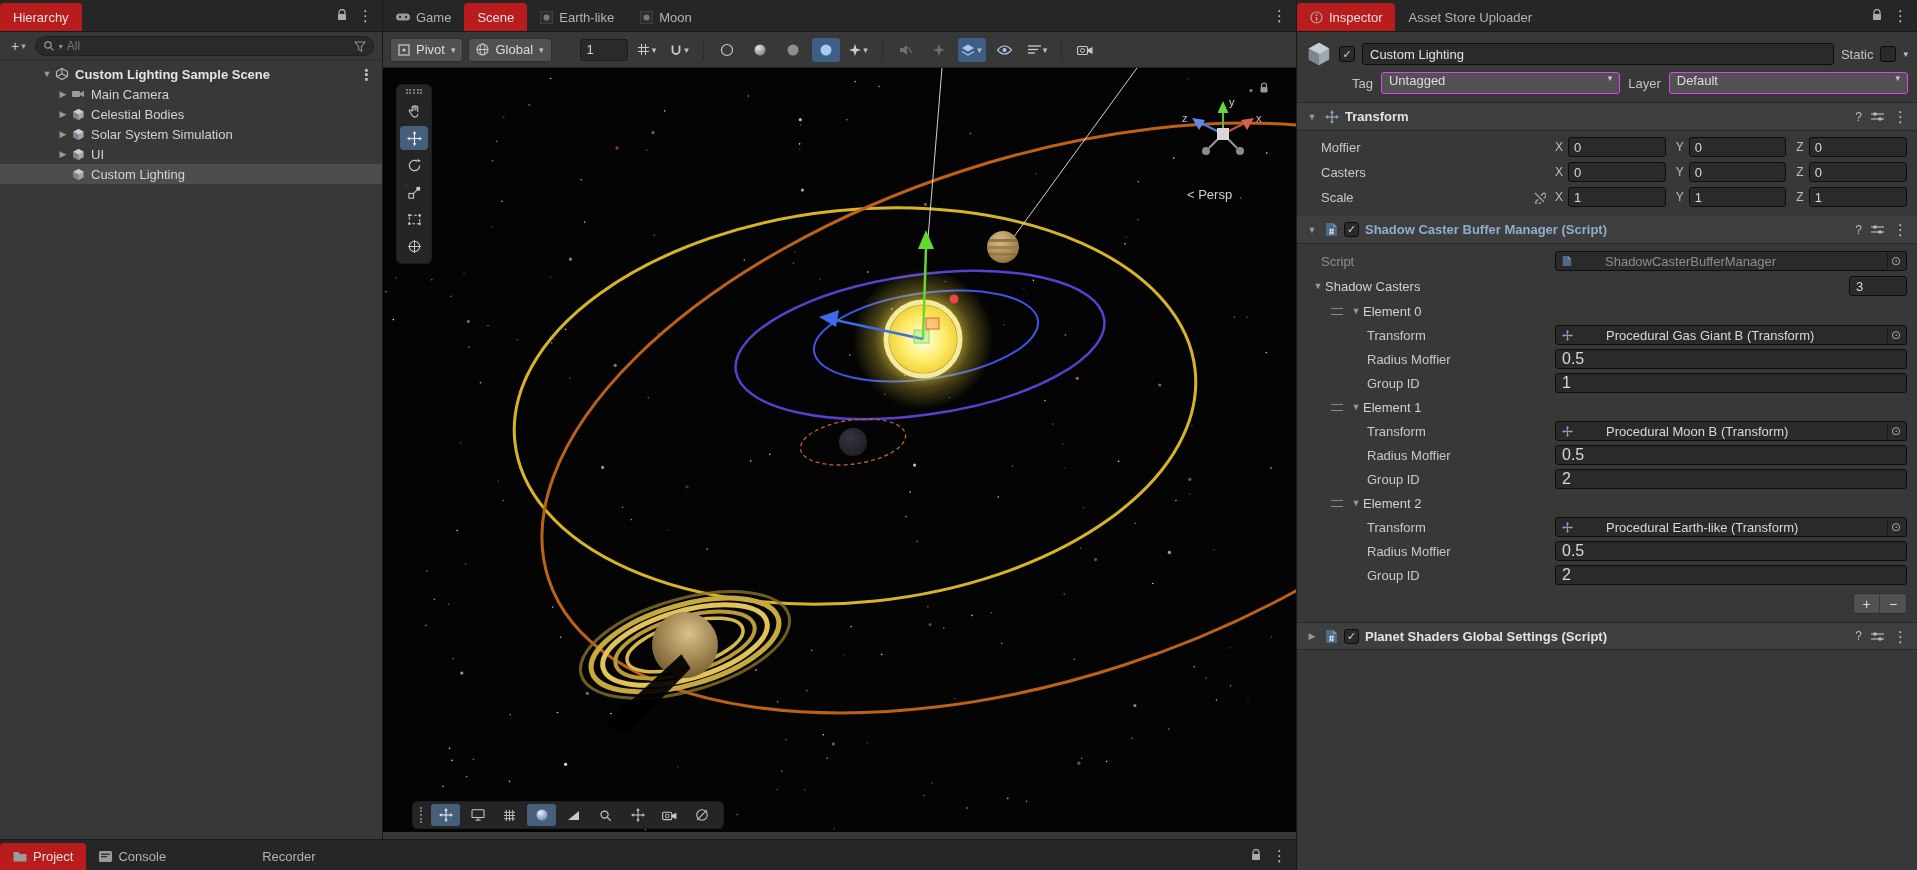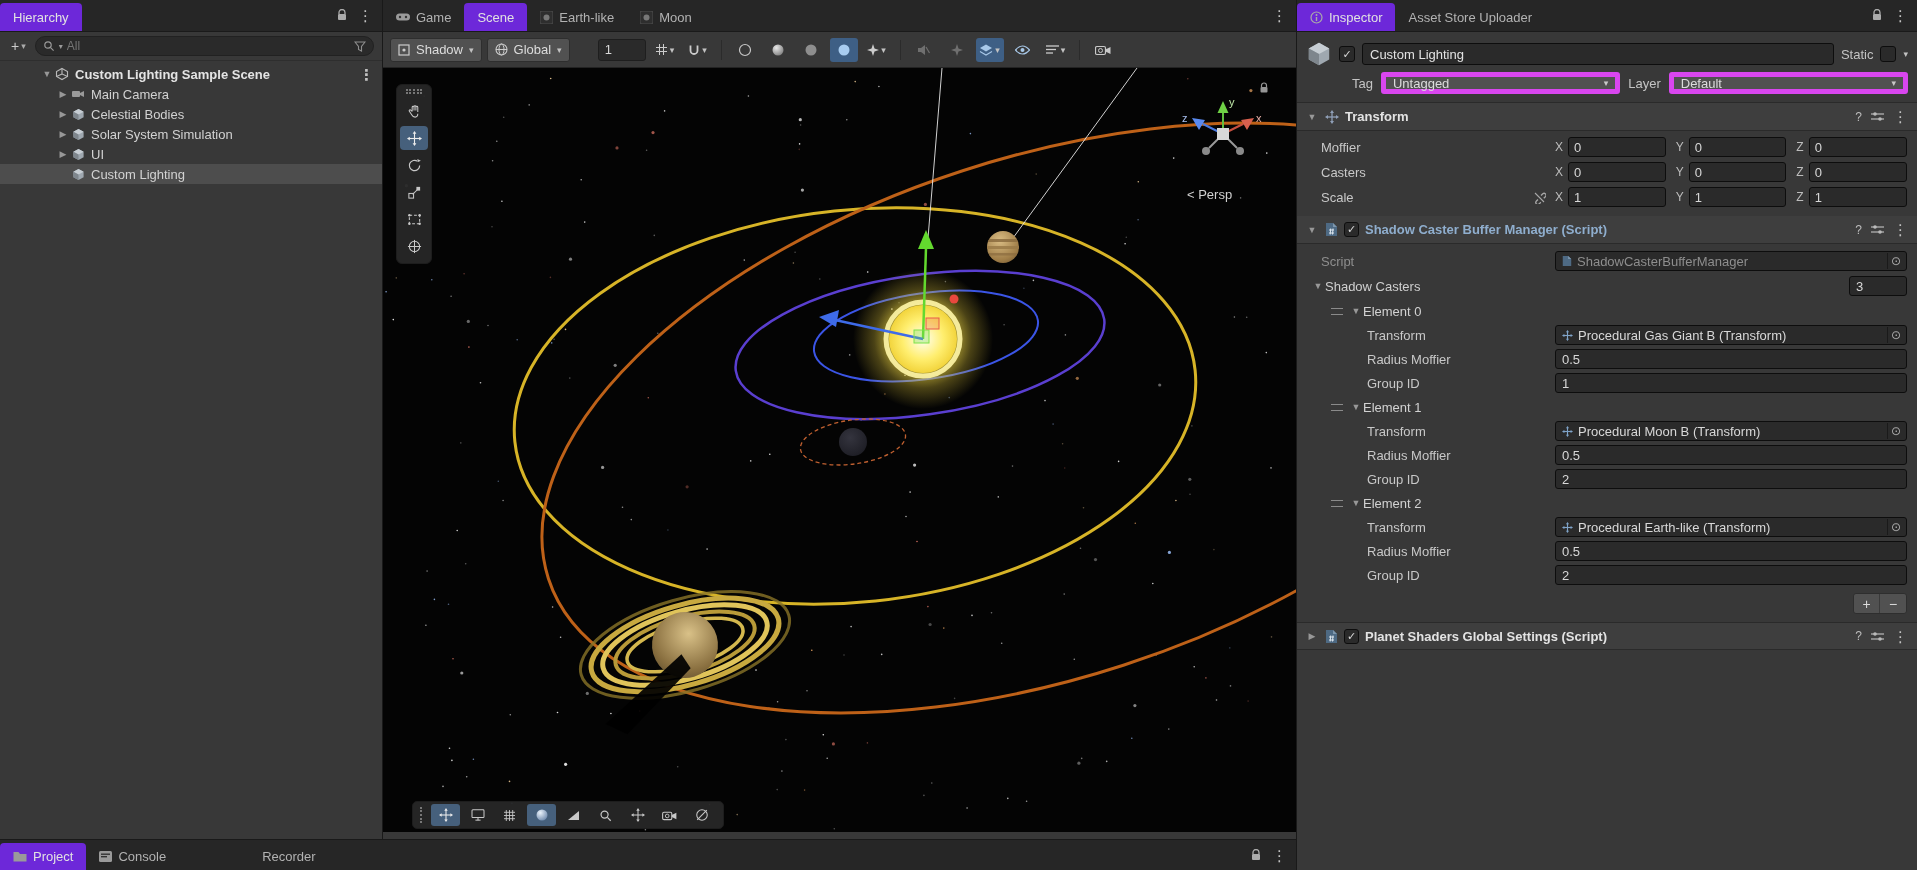--- a/index.html
+++ b/index.html
@@ -3,21 +3,21 @@
 <meta charset="utf-8">
 <style>
   *{margin:0;padding:0;box-sizing:border-box;}
   html,body{width:1917px;height:870px;overflow:hidden;background:#383838;
     font-family:"Liberation Sans","DejaVu Sans",sans-serif;font-size:13px;color:#CFCFCF;-webkit-user-select:none;user-select:none;}
   #root{position:absolute;inset:0;width:1917px;height:870px;}
 
   
   .tabbar{height:32px;background:#262626;display:flex;align-items:stretch;border-bottom:1px solid #1A1A1A;position:relative;}
   .tab{display:flex;align-items:center;gap:6px;padding:0 13px;color:#B2B2B2;margin-top:3px;border-radius:4px 4px 0 0;white-space:nowrap;}
-  .tab.active{background:#6d28d9;color:#E2E2E2;}
+  .tab.active{background:#b91c1c;color:#E2E2E2;}
   .tabbar-right{margin-left:auto;display:flex;align-items:center;gap:10px;padding-right:9px;}
   .kebab{color:#C2C2C2;font-size:15px;line-height:1;}
   .fold{color:#989898;font-size:9px;width:14px;text-align:center;flex:none;}
 
   
   .hierarchy{position:absolute;left:0;top:0;width:383px;height:839px;background:#383838;border-right:1px solid #191919;}
   .searchrow{height:29px;display:flex;align-items:center;gap:6px;padding:0 8px;border-bottom:1px solid #2E2E2E;}
   .addbtn{display:flex;align-items:center;gap:2px;color:#CCC;font-size:14px;background:none;border:none;padding:0 3px;}
   .addbtn .mini-arrow{font-size:9px;color:#AAA;}
   .searchbox{flex:1;height:20px;background:#2A2A2A;border:1px solid #212121;border-radius:10px;display:flex;align-items:center;gap:4px;padding:0 7px;}
@@ -57,42 +57,42 @@
   .sb-btn.active{background:#46607C;}
 
   
   .inspector{position:absolute;left:1296px;top:0;width:621px;height:870px;background:#383838;border-left:1px solid #191919;}
   .go-header{padding:7px 9px 5px 9px;border-bottom:1px solid #2A2A2A;}
   .go-row1{display:flex;align-items:center;gap:7px;height:30px;}
   .go-name{flex:1;min-width:0;height:22px;background:#2A2A2A;border:1px solid #0D0D0D;border-radius:3px;color:#E2E2E2;padding:0 7px;font-size:13px;font-family:inherit;outline:none;}
   .checkbox{width:16px;height:16px;background:#2A2A2A;border:1px solid #0D0D0D;border-radius:3px;display:flex;align-items:center;justify-content:center;color:#DADADA;font-size:11px;flex:none;}
   .go-row2{display:flex;align-items:center;gap:8px;height:28px;padding-left:46px;}
   .lbl{color:#C4C4C4;}
-  .dd{height:22px;background:#515151;border:5px solid #d946ef;border-radius:3px;display:flex;align-items:center;padding:0 7px;gap:6px;color:#DCDCDC;flex:1;min-width:0;}
+  .dd{height:22px;background:#515151;border:1px solid #d946ef;border-radius:3px;display:flex;align-items:flex-start;padding:0 7px;gap:6px;color:#DCDCDC;flex:1;min-width:0;}
   .dd .dda{margin-left:auto;font-size:9px;color:#C8C8C8;}
 
   .comp-header{height:28px;display:flex;align-items:center;gap:6px;padding:0 9px 0 8px;border-bottom:1px solid #2A2A2A;background:#3E3E3E;}
   .comp-title{font-weight:bold;color:#E3E3E3;}
   .comp-title.blue{color:#8FAECE;}
   .hdr-right{margin-left:auto;display:flex;align-items:center;gap:9px;color:#BDBDBD;}
   .help-q{font-size:12px;color:#BDBDBD;}
 
   .i-row{display:flex;align-items:center;height:22px;margin:3px 0;padding:0 10px 0 24px;}
   .i-label{width:234px;flex:none;color:#C8C8C8;}
   .i-label.narrow{width:212px;}
   .i-label.dim{color:#8E8E8E;}
   .link-slot{width:22px;flex:none;display:flex;align-items:center;}
   .axes{flex:1;display:flex;gap:10px;min-width:0;}
   .axis-group{flex:1;display:flex;align-items:center;gap:5px;min-width:0;}
   .axis-letter{color:#BDBDBD;font-size:12px;}
   .axis-input{flex:1;min-width:0;height:20px;background:#2A2A2A;border:1px solid #0D0D0D;border-radius:3px;color:#D8D8D8;padding:0 5px;font-size:13px;font-family:inherit;outline:none;}
-  .wide-input{flex:1;min-width:0;height:20px;background:#2A2A2A;border:1px solid #0D0D0D;border-radius:3px;color:#D8D8D8;padding:0 6px;font-size:13px;font-family:inherit;outline:none;}
+  .wide-input{flex:1;min-width:0;height:20px;background:#2A2A2A;border:1px solid #0D0D0D;border-radius:3px;color:#D8D8D8;padding:0 6px;font-size:16px;font-family:inherit;outline:none;}
   .count-input{width:58px;flex:none;margin-left:auto;height:20px;background:#2A2A2A;border:1px solid #0D0D0D;border-radius:3px;color:#D8D8D8;padding:0 6px;font-size:13px;font-family:inherit;outline:none;}
   .obj-field{flex:1;min-width:0;height:20px;background:#2A2A2A;border:1px solid #0D0D0D;border-radius:3px;display:flex;align-items:center;gap:5px;padding:0 2px 0 6px;}
-  .obj-text{flex:1;min-width:0;color:#D8D8D8;white-space:nowrap;overflow:hidden;}
+  .obj-text{flex:1;min-width:0;color:#D8D8D8;white-space:nowrap;overflow:hidden;margin-left:28px;}
   .obj-text.disabled{color:#8E8E8E;}
   .picker{width:17px;height:16px;border-left:1px solid #1A1A1A;display:flex;align-items:center;justify-content:center;color:#ABABAB;font-size:12px;flex:none;}
 
   .list-head{display:flex;align-items:center;height:22px;margin:3px 0;padding:0 10px 0 14px;}
   .el-head{display:flex;align-items:center;height:22px;margin:2px 0;padding:0 10px 0 34px;color:#D2D2D2;}
   .drag-handle{width:12px;height:7px;border-top:1.5px solid #8A8A8A;border-bottom:1.5px solid #8A8A8A;margin-right:6px;flex:none;}
   .el-row{display:flex;align-items:center;height:22px;margin:2px 0;padding:0 10px 0 70px;}
   .el-label{width:188px;flex:none;color:#C8C8C8;}
   .list-footer{display:flex;justify-content:flex-end;padding:5px 10px 8px 0;}
   .pm{display:flex;background:#515151;border:1px solid #2E2E2E;border-radius:3px;overflow:hidden;}
@@ -242,21 +242,21 @@
         <span class="kebab">⋮</span>
       </div>
     </div>
 
     <div class="scene-toolbar">
       <div class="tool-dd">
         <svg width="12" height="12" viewBox="0 0 12 12">
             <rect x="1" y="1" width="10" height="10" fill="none" stroke="#CCC" stroke-width="1.2"></rect>
             <circle cx="6" cy="6" r="1.6" fill="#CCC"></circle>
           </svg>
-        <span>Shadow</span>
+        <span>Pivot</span>
         <span class="mini-arrow">▾</span>
       </div>
       <div class="tool-dd">
         <svg width="13" height="13" viewBox="0 0 13 13">
             <circle cx="6.5" cy="6.5" r="5.5" fill="none" stroke="#CCC" stroke-width="1.1"></circle>
             <ellipse cx="6.5" cy="6.5" rx="2.5" ry="5.5" fill="none" stroke="#CCC" stroke-width="1"></ellipse>
             <line x1="1" y1="6.5" x2="12" y2="6.5" stroke="#CCC" stroke-width="1"></line>
           </svg>
         <span>Global</span>
         <span class="mini-arrow">▾</span>

